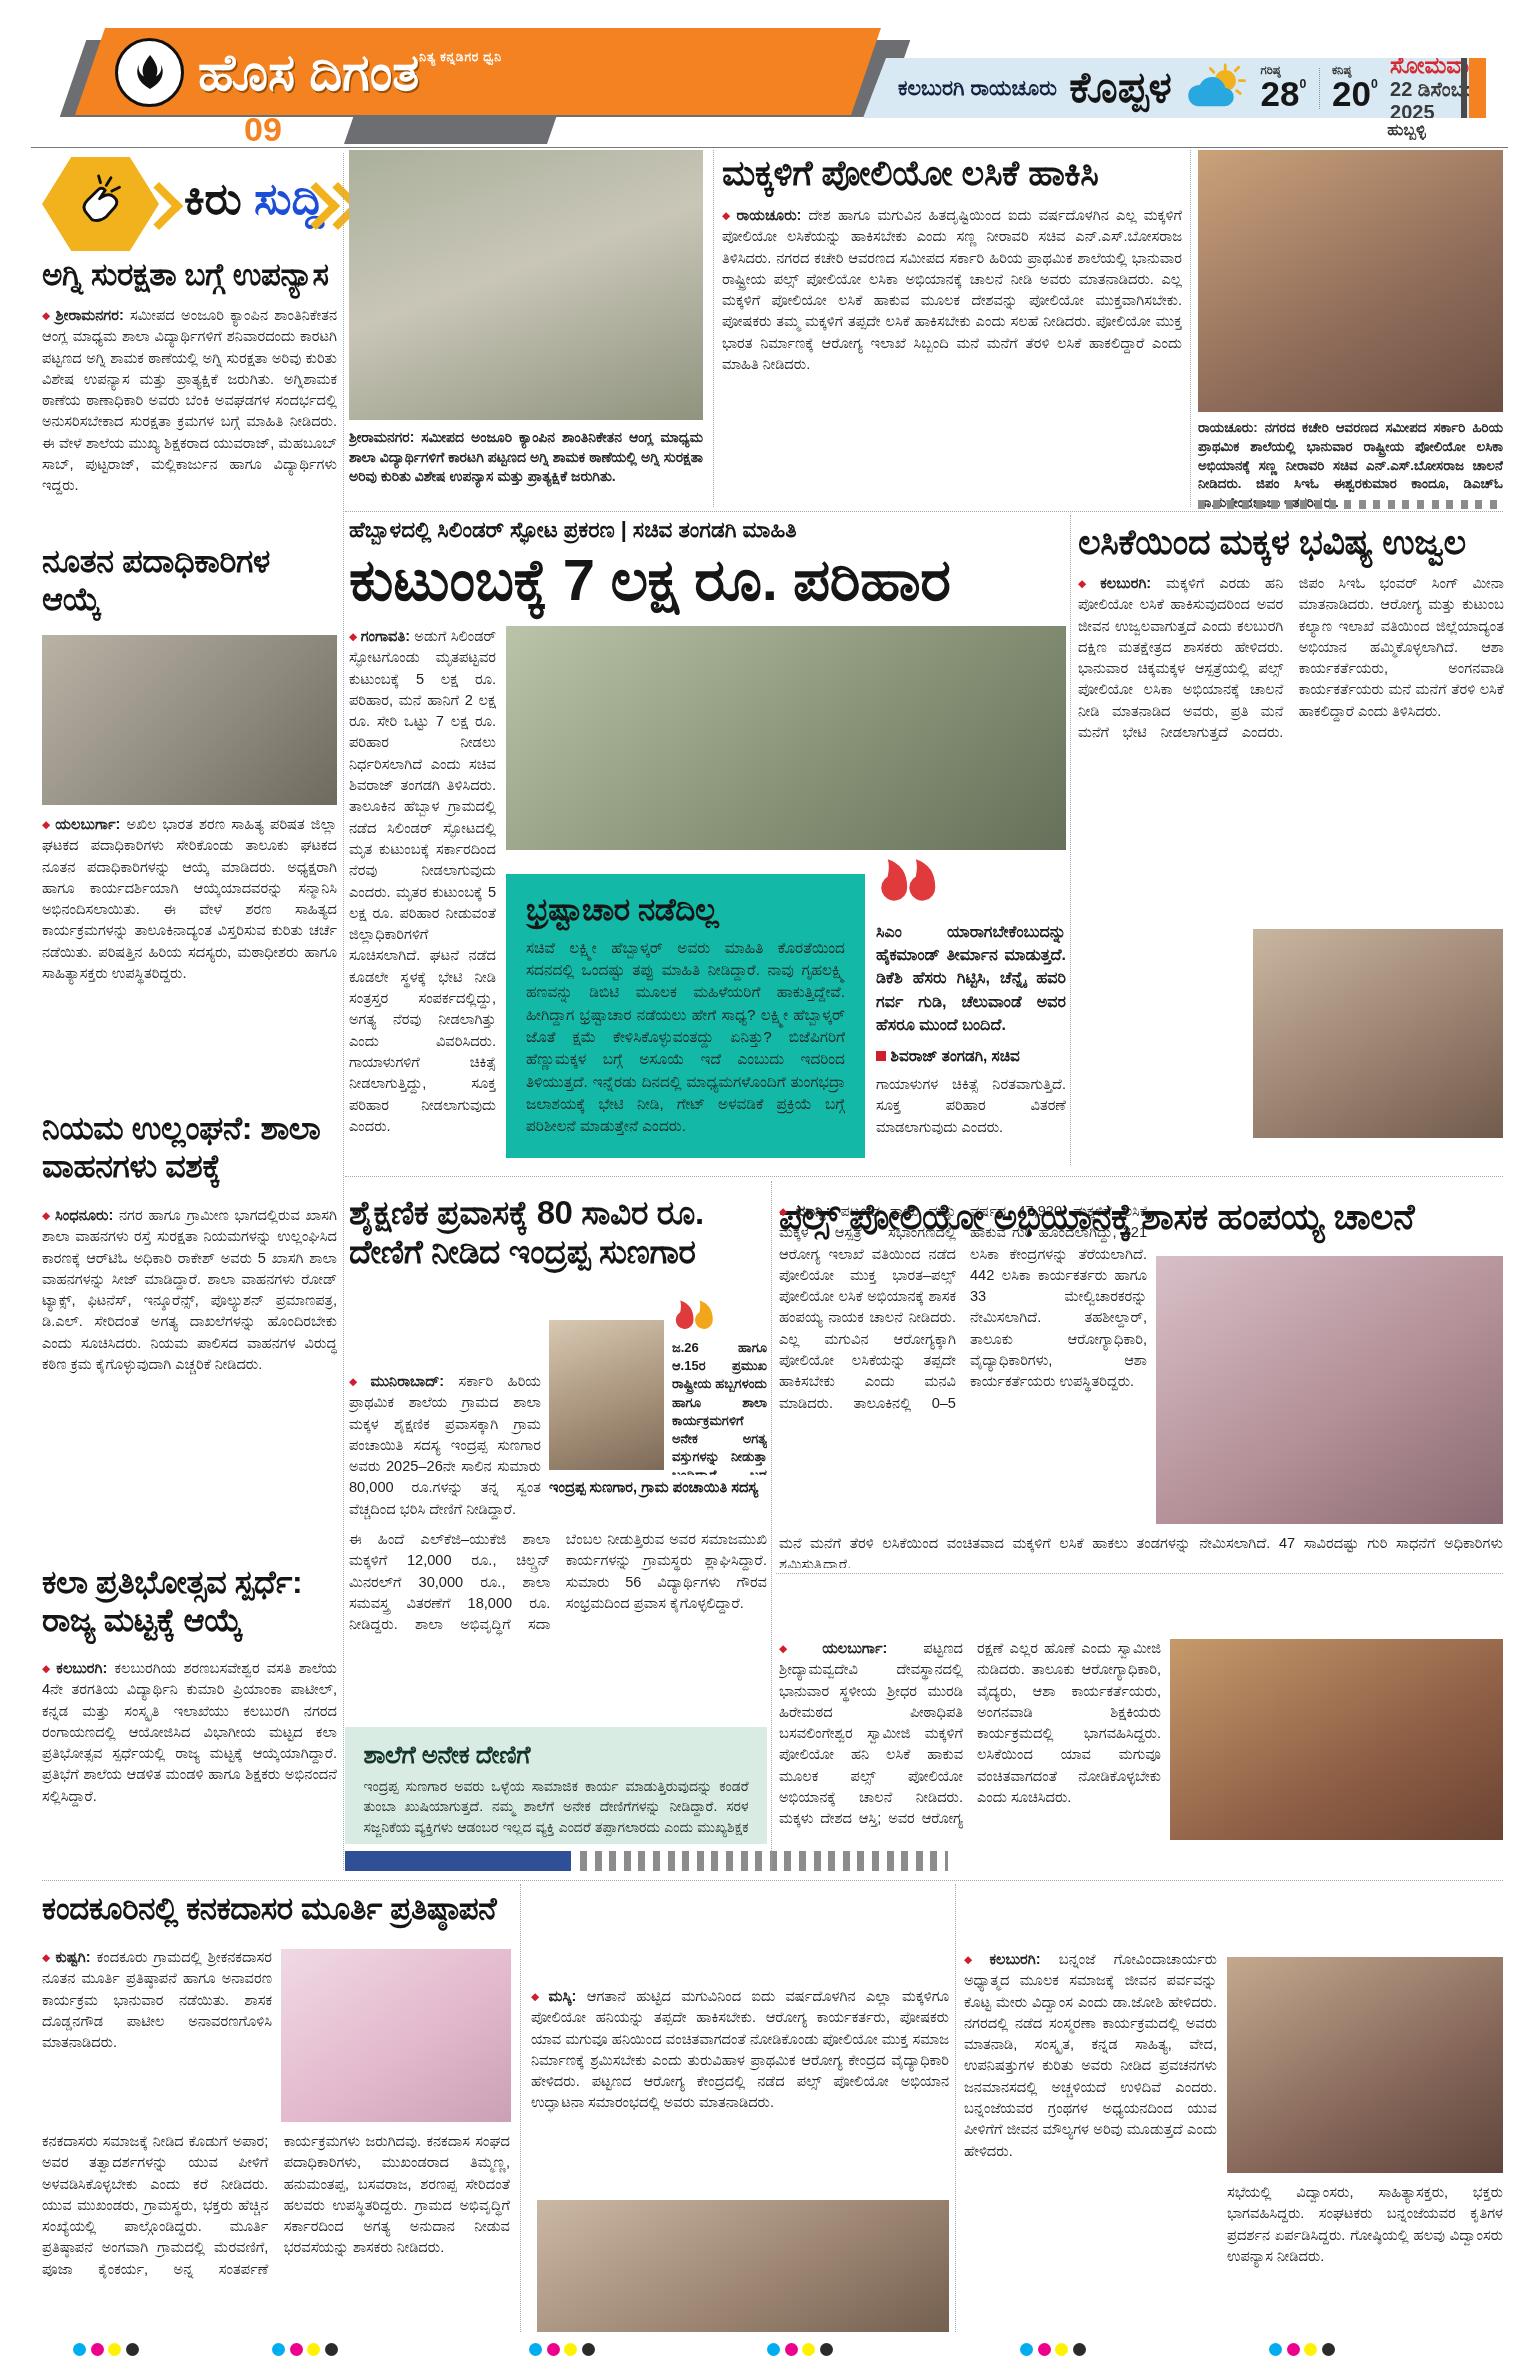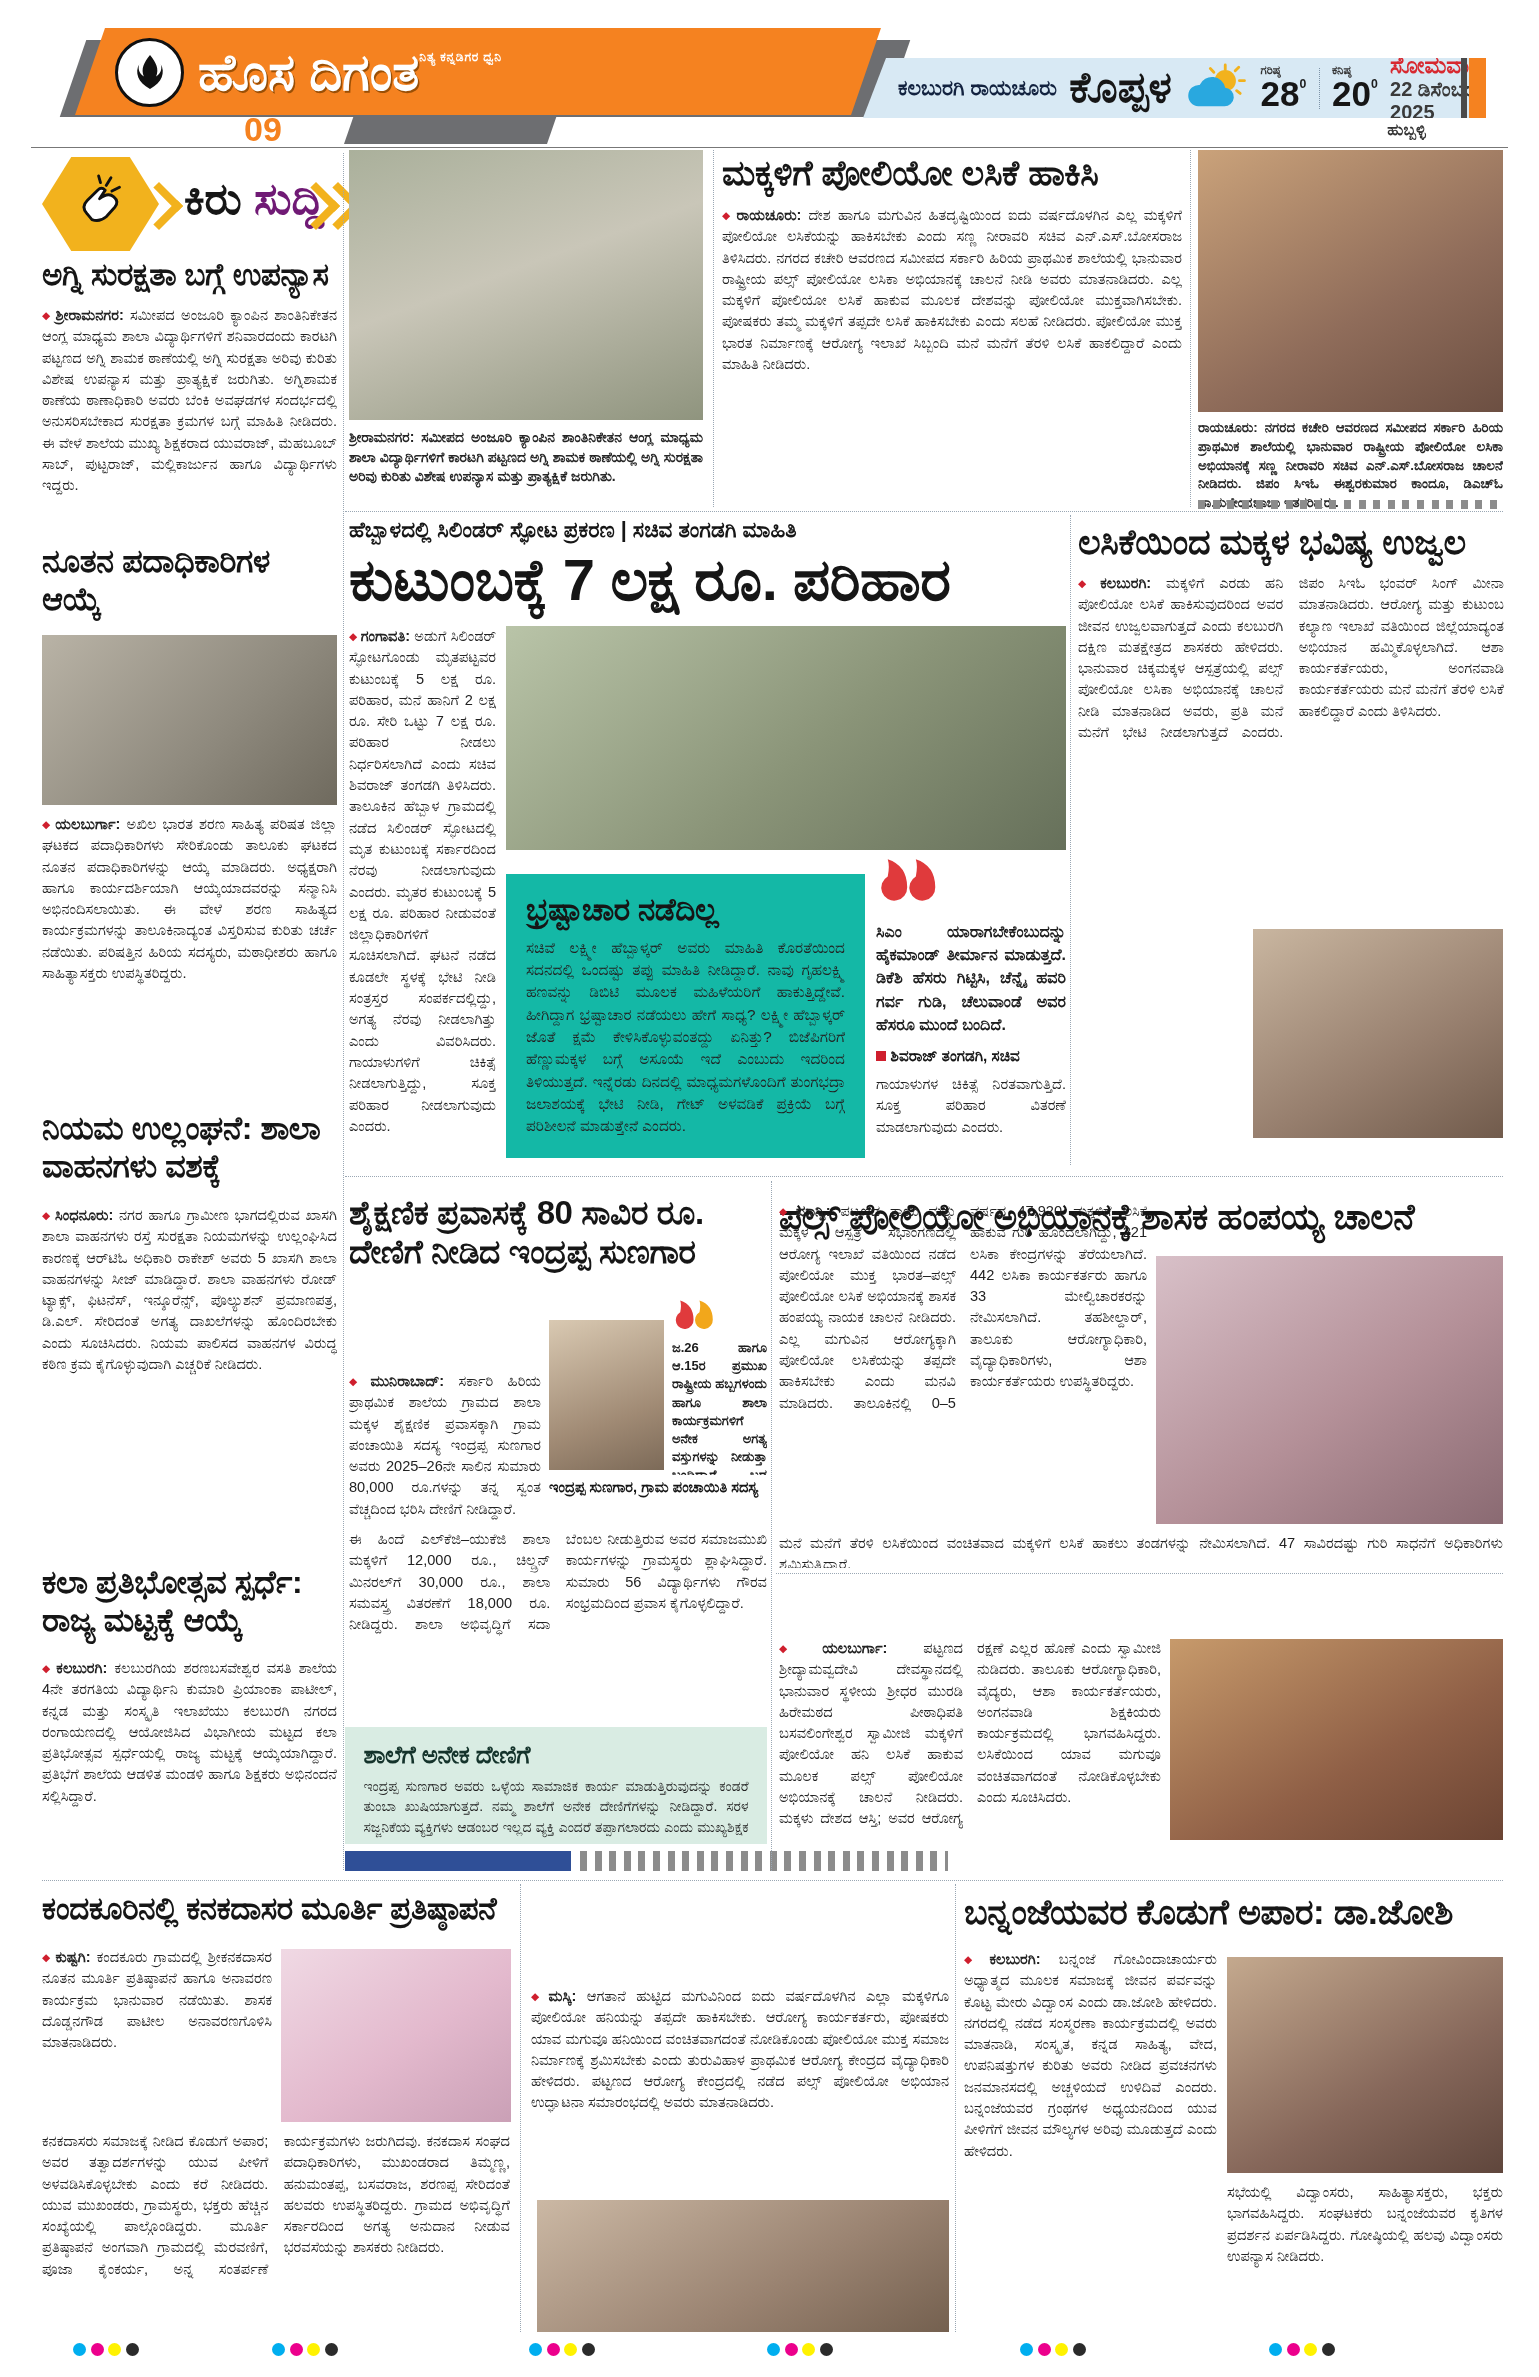--- a/index.html
+++ b/index.html
@@ -96,21 +96,21 @@
             <line x1="36" y1="12" x2="41" y2="4"></line>
               <line x1="42" y1="18" x2="50" y2="14"></line>
               <line x1="30" y1="9" x2="28" y2="2"></line>
           </g>
         </svg>
       </span>
     </span>
     <span class="chev" style="position:absolute;left:115px;top:32px;"></span>
     <span style="position:absolute;left:142px;top:17px;font-size:44px;font-weight:900;">
       <span style="color:#161616;">ಕಿರು</span>
-      <span style="color:#701a75;">ಸುದ್ದಿ</span>
+      <span style="color:#1d4ed8;">ಸುದ್ದಿ</span>
     </span>
     <span class="chev" style="position:absolute;left:272px;top:32px;"></span>
     <span class="chev" style="position:absolute;left:294px;top:32px;"></span>
   </div>
 
   <div class="abs headline" style="left:42px;top:257px;width:295px;font-size:31px;">ಅಗ್ನಿ ಸುರಕ್ಷತಾ ಬಗ್ಗೆ ಉಪನ್ಯಾಸ</div>
   <div class="abs body-text" style="left:42px;top:305px;width:295px;height:230px;">
     <span class="dl">ಶ್ರೀರಾಮನಗರ:</span>
     <span>ಸಮೀಪದ ಅಂಜೂರಿ ಕ್ಯಾಂಪಿನ ಶಾಂತಿನಿಕೇತನ ಆಂಗ್ಲ ಮಾಧ್ಯಮ ಶಾಲಾ ವಿದ್ಯಾರ್ಥಿಗಳಿಗೆ ಶನಿವಾರದಂದು ಕಾರಟಗಿ ಪಟ್ಟಣದ ಅಗ್ನಿ ಶಾಮಕ ಠಾಣೆಯಲ್ಲಿ ಅಗ್ನಿ ಸುರಕ್ಷತಾ ಅರಿವು ಕುರಿತು ವಿಶೇಷ ಉಪನ್ಯಾಸ ಮತ್ತು ಪ್ರಾತ್ಯಕ್ಷಿಕೆ ಜರುಗಿತು. ಅಗ್ನಿಶಾಮಕ ಠಾಣೆಯ ಠಾಣಾಧಿಕಾರಿ ಅವರು ಬೆಂಕಿ ಅವಘಡಗಳ ಸಂದರ್ಭದಲ್ಲಿ ಅನುಸರಿಸಬೇಕಾದ ಸುರಕ್ಷತಾ ಕ್ರಮಗಳ ಬಗ್ಗೆ ಮಾಹಿತಿ ನೀಡಿದರು. ಈ ವೇಳೆ ಶಾಲೆಯ ಮುಖ್ಯ ಶಿಕ್ಷಕರಾದ ಯುವರಾಜ್, ಮೆಹಬೂಬ್ ಸಾಬ್, ಪುಟ್ಟರಾಜ್, ಮಲ್ಲಿಕಾರ್ಜುನ ಹಾಗೂ ವಿದ್ಯಾರ್ಥಿಗಳು ಇದ್ದರು.</span>
   </div>
@@ -251,21 +251,20 @@
   <div class="abs vdots" style="left:520px;top:1884px;height:448px;"></div>
 
   <div class="abs body-text" style="left:531px;top:1986px;width:418px;height:209px;">
     <span class="dl">ಮಸ್ಕಿ:</span>
     <span>ಆಗತಾನೆ ಹುಟ್ಟಿದ ಮಗುವಿನಿಂದ ಐದು ವರ್ಷದೊಳಗಿನ ಎಲ್ಲಾ ಮಕ್ಕಳಿಗೂ ಪೋಲಿಯೋ ಹನಿಯನ್ನು ತಪ್ಪದೇ ಹಾಕಿಸಬೇಕು. ಆರೋಗ್ಯ ಕಾರ್ಯಕರ್ತರು, ಪೋಷಕರು ಯಾವ ಮಗುವೂ ಹನಿಯಿಂದ ವಂಚಿತವಾಗದಂತೆ ನೋಡಿಕೊಂಡು ಪೋಲಿಯೋ ಮುಕ್ತ ಸಮಾಜ ನಿರ್ಮಾಣಕ್ಕೆ ಶ್ರಮಿಸಬೇಕು ಎಂದು ತುರುವಿಹಾಳ ಪ್ರಾಥಮಿಕ ಆರೋಗ್ಯ ಕೇಂದ್ರದ ವೈದ್ಯಾಧಿಕಾರಿ ಹೇಳಿದರು. ಪಟ್ಟಣದ ಆರೋಗ್ಯ ಕೇಂದ್ರದಲ್ಲಿ ನಡೆದ ಪಲ್ಸ್ ಪೋಲಿಯೋ ಅಭಿಯಾನ ಉದ್ಘಾಟನಾ ಸಮಾರಂಭದಲ್ಲಿ ಅವರು ಮಾತನಾಡಿದರು.</span>
   </div>
   <div class="abs photo" style="left:537px;top:2200px;width:412px;height:132px;background:linear-gradient(150deg,#cbb8a4,#9a8371 60%,#74604f);"></div>
 
   <div class="abs vdots" style="left:955px;top:1884px;height:448px;"></div>
 
-  <div class="abs headline" style="left:964px;top:1891px;width:538px;font-size:35px;">ಬನ್ನಂಜೆಯವರ ಕೊಡುಗೆ ಅಪಾರ: ಡಾ.ಜೋಶಿ</div>
   <div class="abs body-text" style="left:964px;top:1949px;width:253px;height:383px;">
     <span class="dl">ಕಲಬುರಗಿ:</span>
     <span>ಬನ್ನಂಜೆ ಗೋವಿಂದಾಚಾರ್ಯರು ಅಧ್ಯಾತ್ಮದ ಮೂಲಕ ಸಮಾಜಕ್ಕೆ ಜೀವನ ಪರ್ವವನ್ನು ಕೊಟ್ಟ ಮೇರು ವಿದ್ವಾಂಸ ಎಂದು ಡಾ.ಜೋಶಿ ಹೇಳಿದರು. ನಗರದಲ್ಲಿ ನಡೆದ ಸಂಸ್ಮರಣಾ ಕಾರ್ಯಕ್ರಮದಲ್ಲಿ ಅವರು ಮಾತನಾಡಿ, ಸಂಸ್ಕೃತ, ಕನ್ನಡ ಸಾಹಿತ್ಯ, ವೇದ, ಉಪನಿಷತ್ತುಗಳ ಕುರಿತು ಅವರು ನೀಡಿದ ಪ್ರವಚನಗಳು ಜನಮಾನಸದಲ್ಲಿ ಅಚ್ಚಳಿಯದೆ ಉಳಿದಿವೆ ಎಂದರು. ಬನ್ನಂಜೆಯವರ ಗ್ರಂಥಗಳ ಅಧ್ಯಯನದಿಂದ ಯುವ ಪೀಳಿಗೆಗೆ ಜೀವನ ಮೌಲ್ಯಗಳ ಅರಿವು ಮೂಡುತ್ತದೆ ಎಂದು ಹೇಳಿದರು.</span>
   </div>
   <div class="abs photo" style="left:1227px;top:1957px;width:276px;height:216px;background:linear-gradient(150deg,#c4a98e,#86675a 60%,#5f463c);"></div>
   <div class="abs body-text" style="left:1227px;top:2182px;width:276px;height:150px;">ಸಭೆಯಲ್ಲಿ ವಿದ್ವಾಂಸರು, ಸಾಹಿತ್ಯಾಸಕ್ತರು, ಭಕ್ತರು ಭಾಗವಹಿಸಿದ್ದರು. ಸಂಘಟಕರು ಬನ್ನಂಜೆಯವರ ಕೃತಿಗಳ ಪ್ರದರ್ಶನ ಏರ್ಪಡಿಸಿದ್ದರು. ಗೋಷ್ಠಿಯಲ್ಲಿ ಹಲವು ವಿದ್ವಾಂಸರು ಉಪನ್ಯಾಸ ನೀಡಿದರು.</div>
 
   <div class="abs" style="left:0;top:2343px;width:1539px;height:18.4px;">
     <span class="abs" style="left:73px;"><span class="dot c1"></span><span class="dot c2"></span><span class="dot c3"></span><span class="dot c4"></span></span>
     <span class="abs" style="left:272px;"><span class="dot c1"></span><span class="dot c2"></span><span class="dot c3"></span><span class="dot c4"></span></span>

